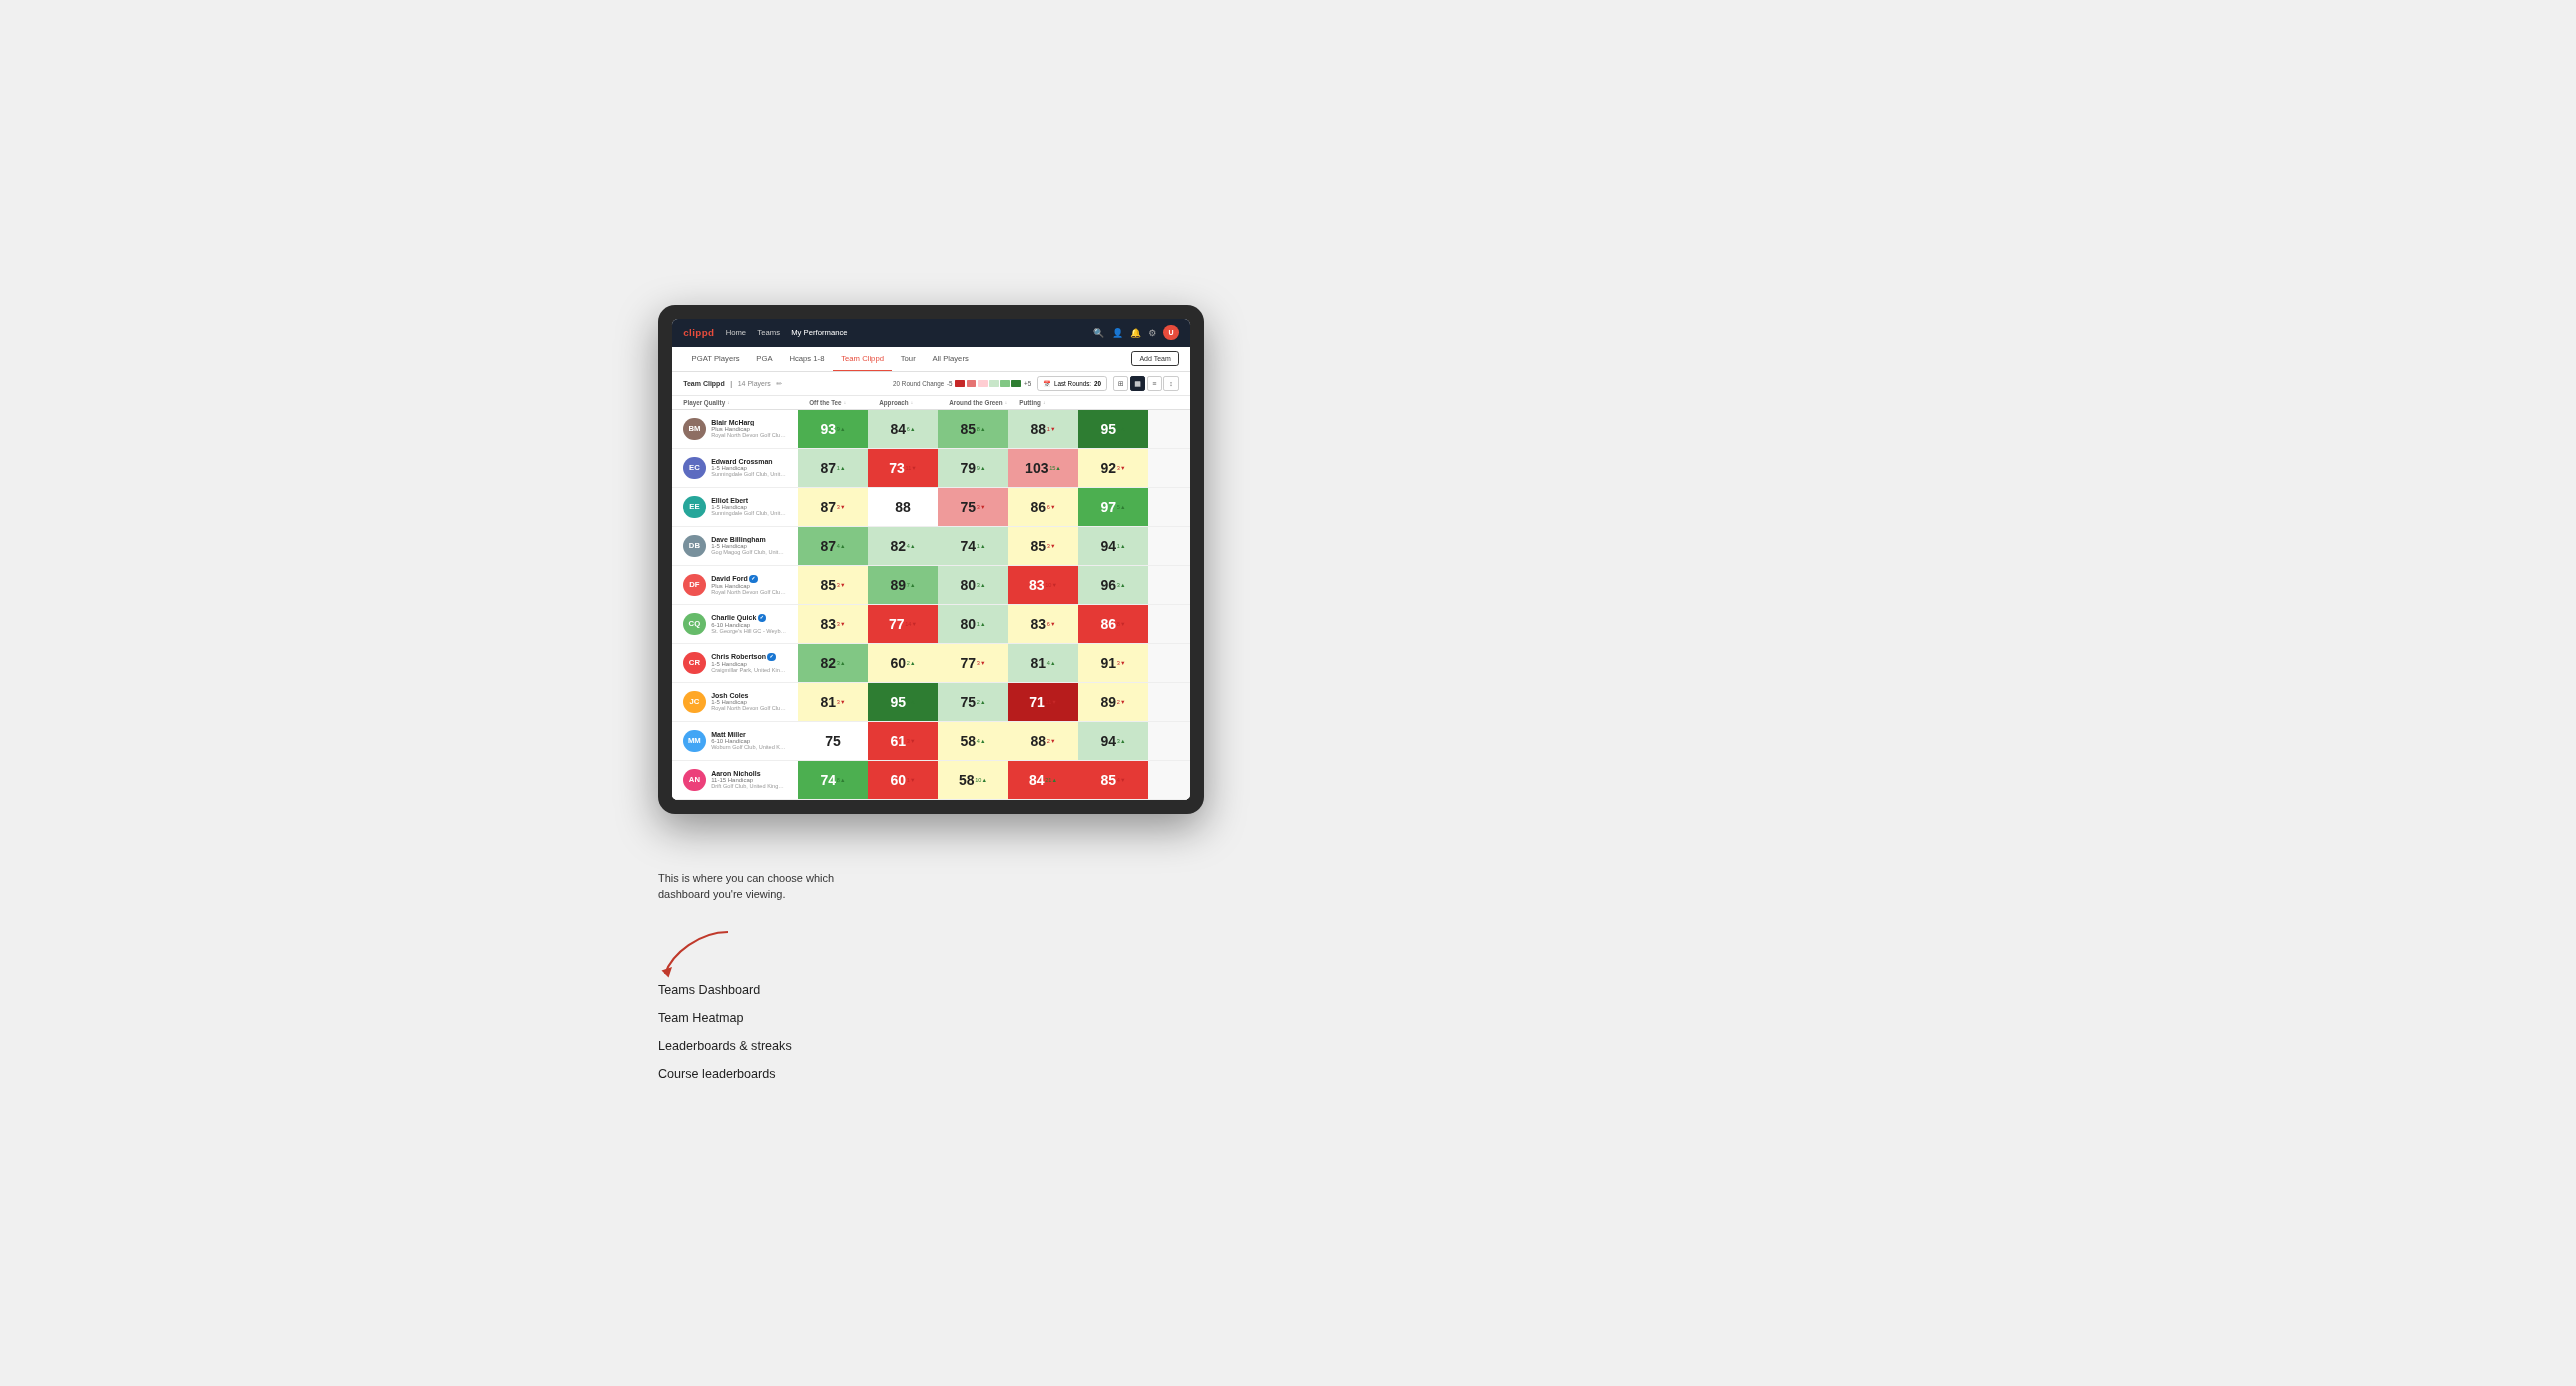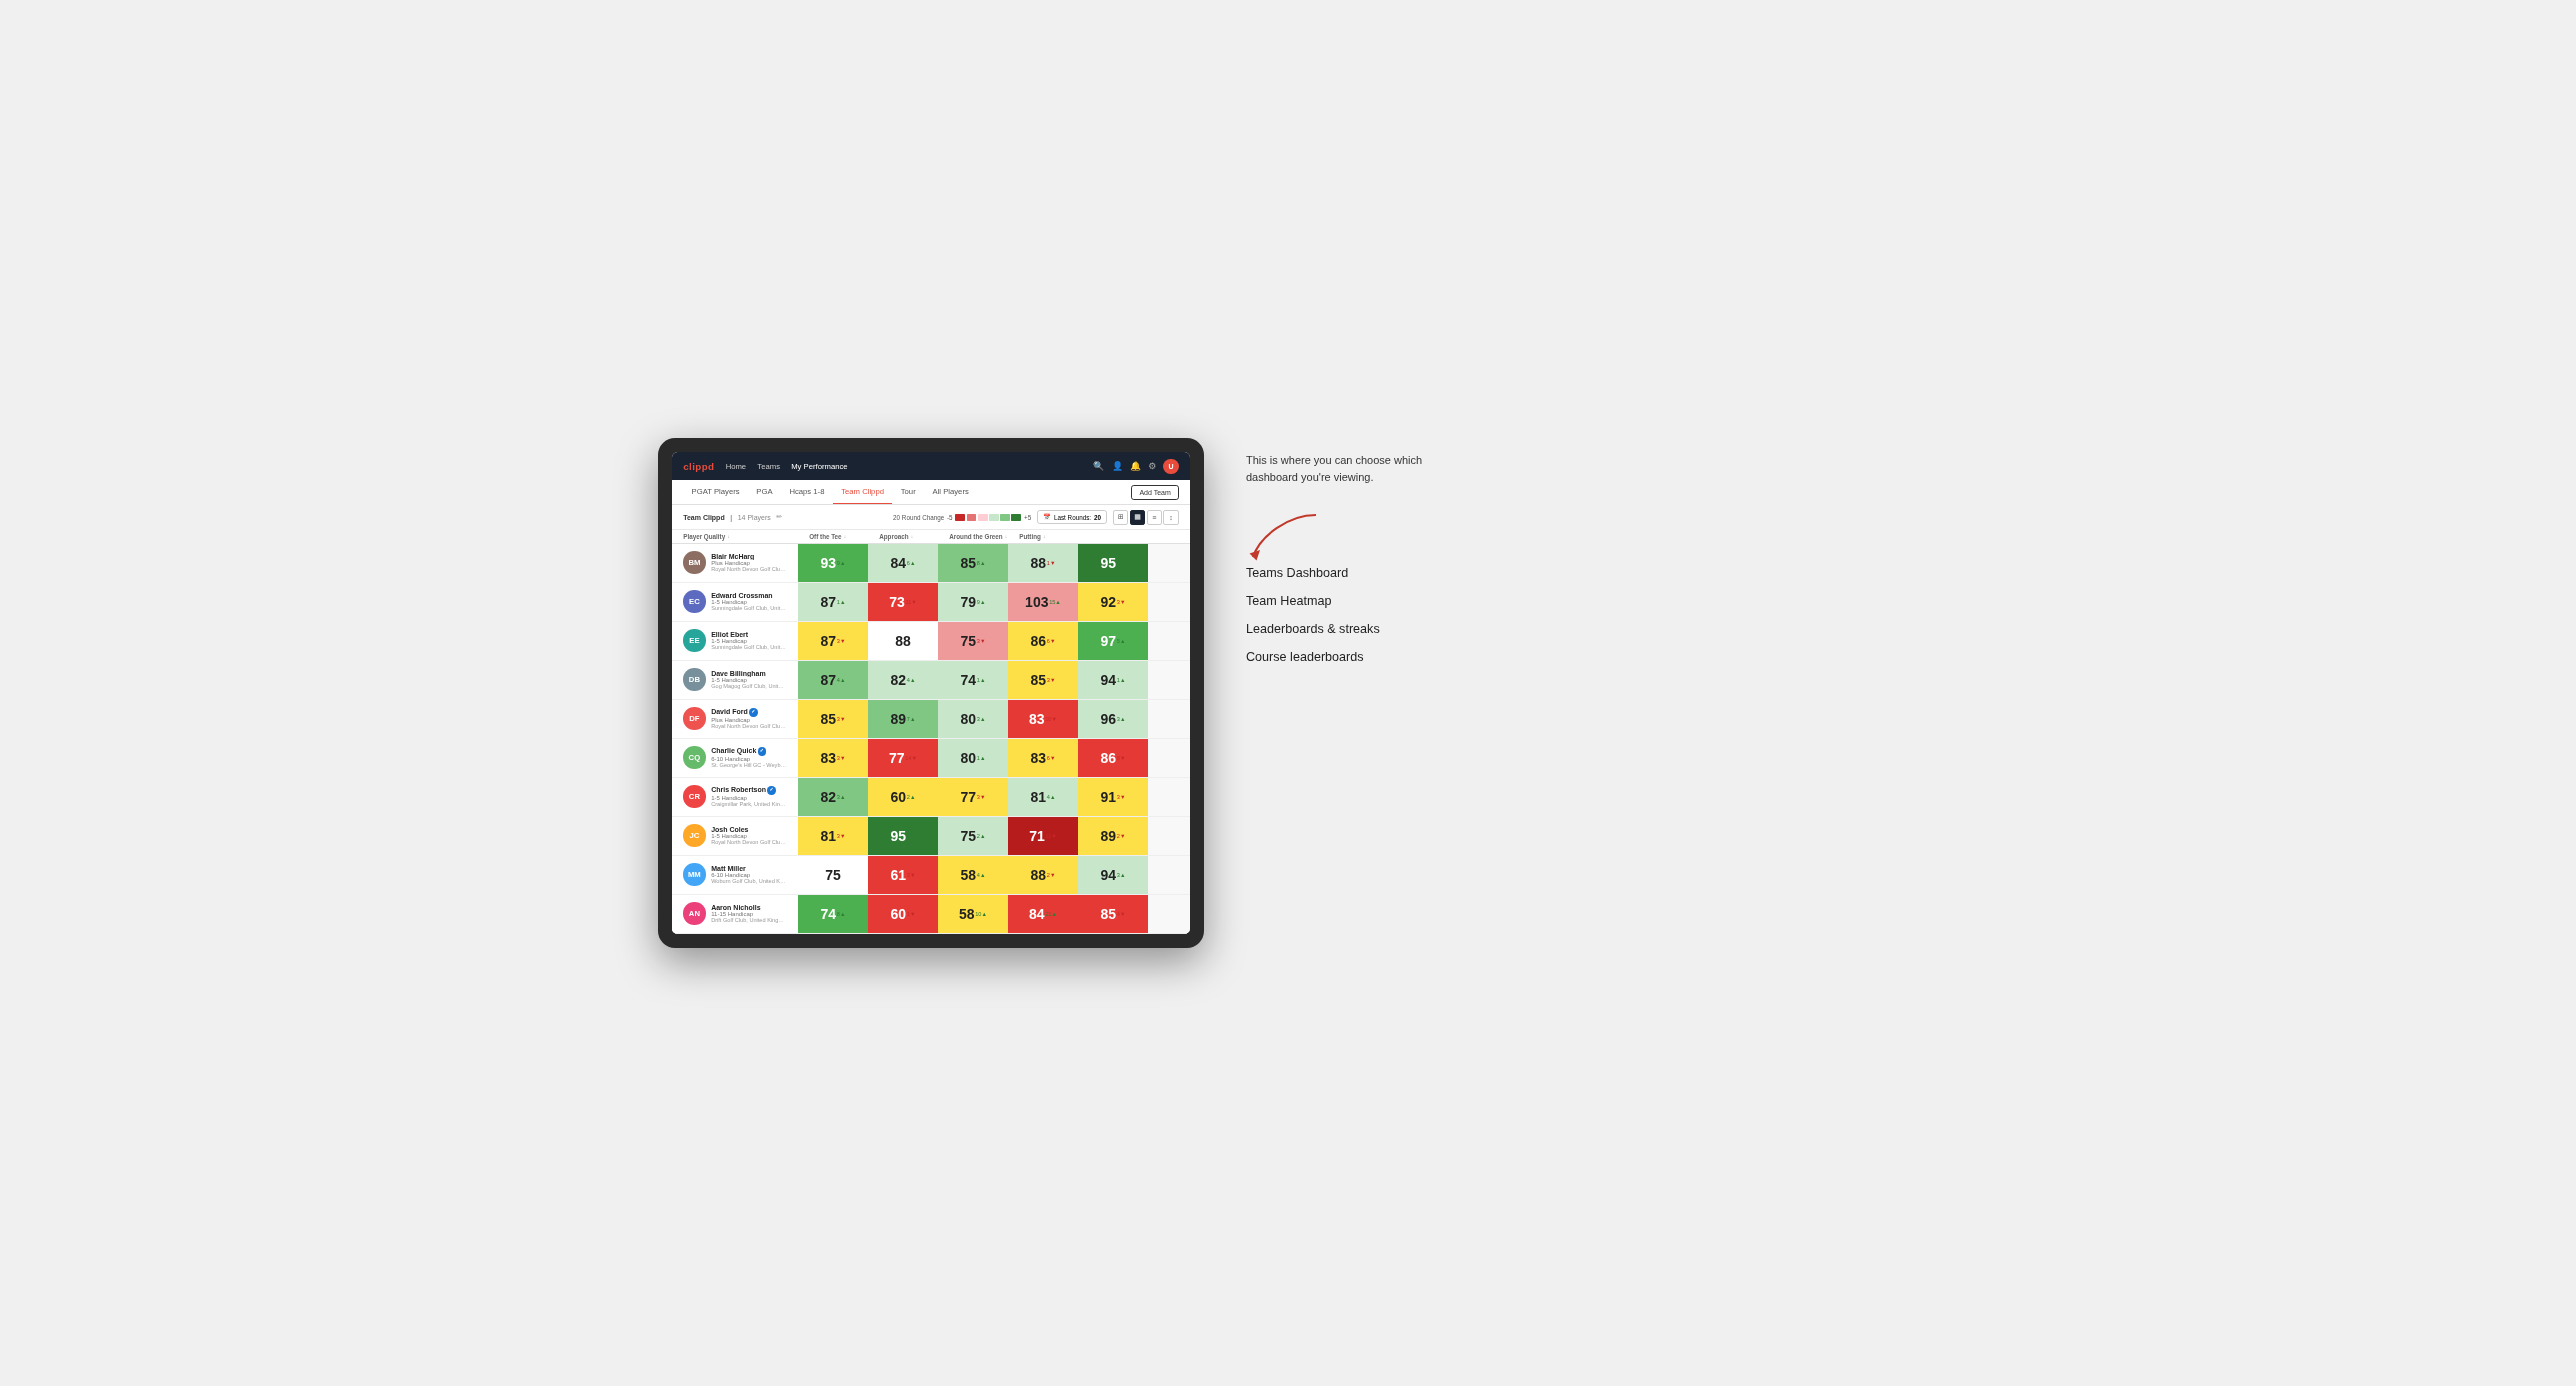--- a/index.html
+++ b/index.html
@@ -12,20 +12,21 @@
       justify-content: center;
       padding: 28px;
     }
 
     .page-wrapper {
       display: flex;
       align-items: flex-start;
       gap: 42px;
       width: 100%;
       max-width: 1260px;
+      flex-direction: column;
     }
 
     
     .tablet-frame {
       background: #2a2a2a;
       border-radius: 17px;
       padding: 14px;
       box-shadow: 0 14px 42px rgba(0,0,0,0.4);
       flex: 0 0 auto;
       width: 546px;
@@ -354,21 +355,21 @@
     .score-change .down { color: #c62828; }
 
     
     .bg-green-dark { background: #2e7d32; }
     .bg-green-mid { background: #4caf50; }
     .bg-green-light { background: #81c784; }
     .bg-green-pale { background: #c8e6c9; }
     .bg-red-dark { background: #b71c1c; }
     .bg-red-mid { background: #e53935; }
     .bg-red-light { background: #ef9a9a; }
-    .bg-red-pale { background: #fde047; }
+    .bg-red-pale { background: #fef9c3; }
     .bg-white { background: #ffffff; }
 
     .score-dark { color: #fff; }
     .score-light { color: #222; }
 
     
     .annotation-panel {
       flex: 0 0 auto;
       padding-top: 14px;
       max-width: 224px;

